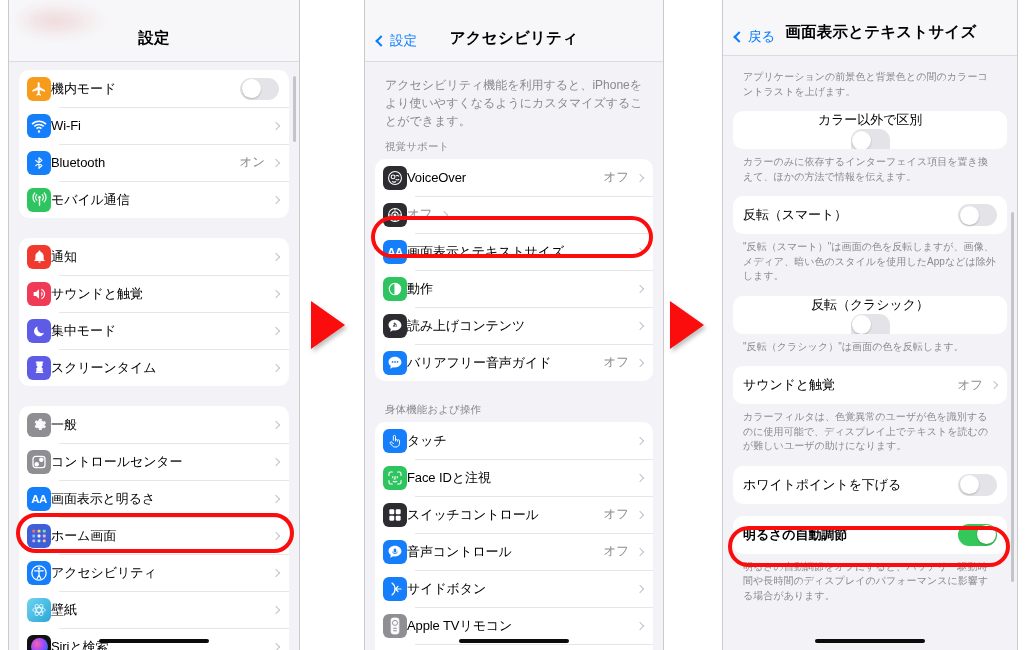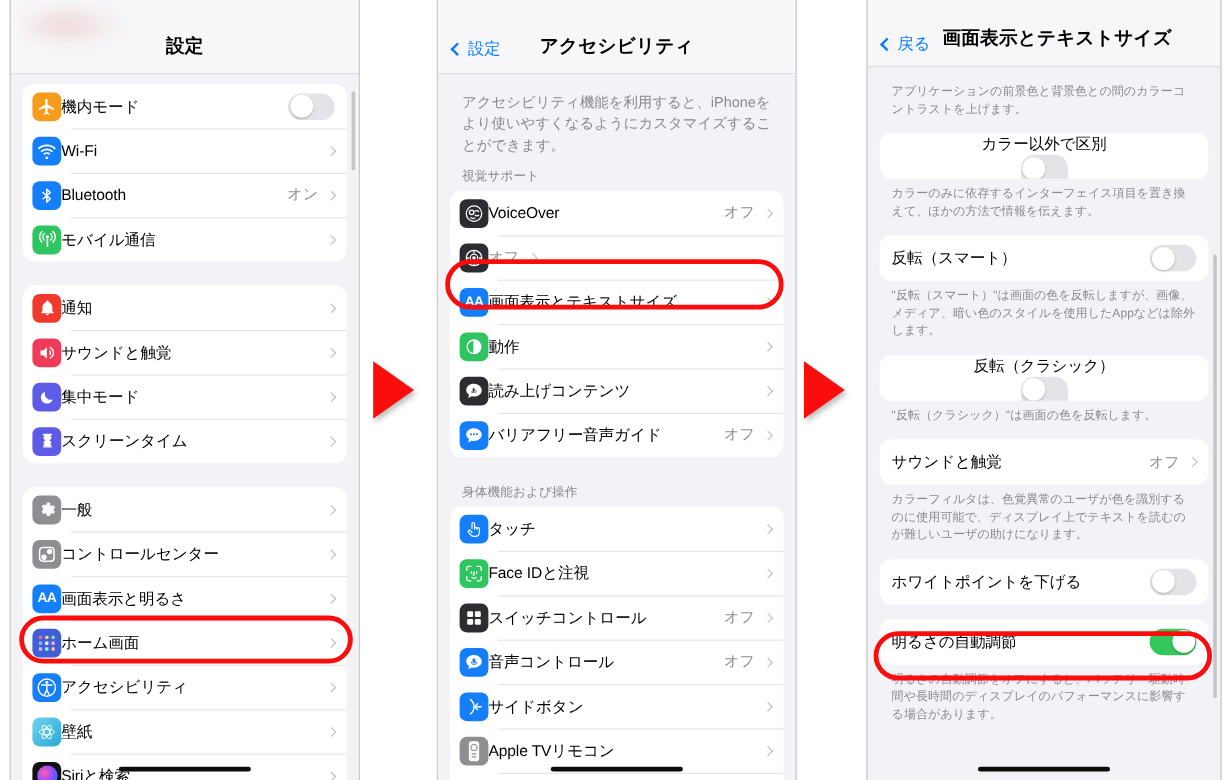--- a/index.html
+++ b/index.html
@@ -679,21 +679,21 @@
             <span class="row-label">ホワイトポイントを下げる</span>
             <span class="toggle">
                 <span class="knob"></span>
               </span>
           </div>
         </div>
 
         <div class="spacer-12"></div>
 
         <div class="group">
-          <div class="row noicon" style="height:38px;padding:0 10px;">
+          <div class="row noicon" style="height:38px;padding:0 10px;font-weight:bold;">
             <span class="row-label">明るさの自動調節</span>
             <span class="toggle on">
                 <span class="knob"></span>
               </span>
           </div>
         </div>
         <div class="sec-footer">明るさの自動調節をオフにすると、バッテリー駆動時間や長時間のディスプレイのパフォーマンスに影響する場合があります。</div>
       </div>
 
       <div class="sbar" style="top:212px;height:370px;"></div>

